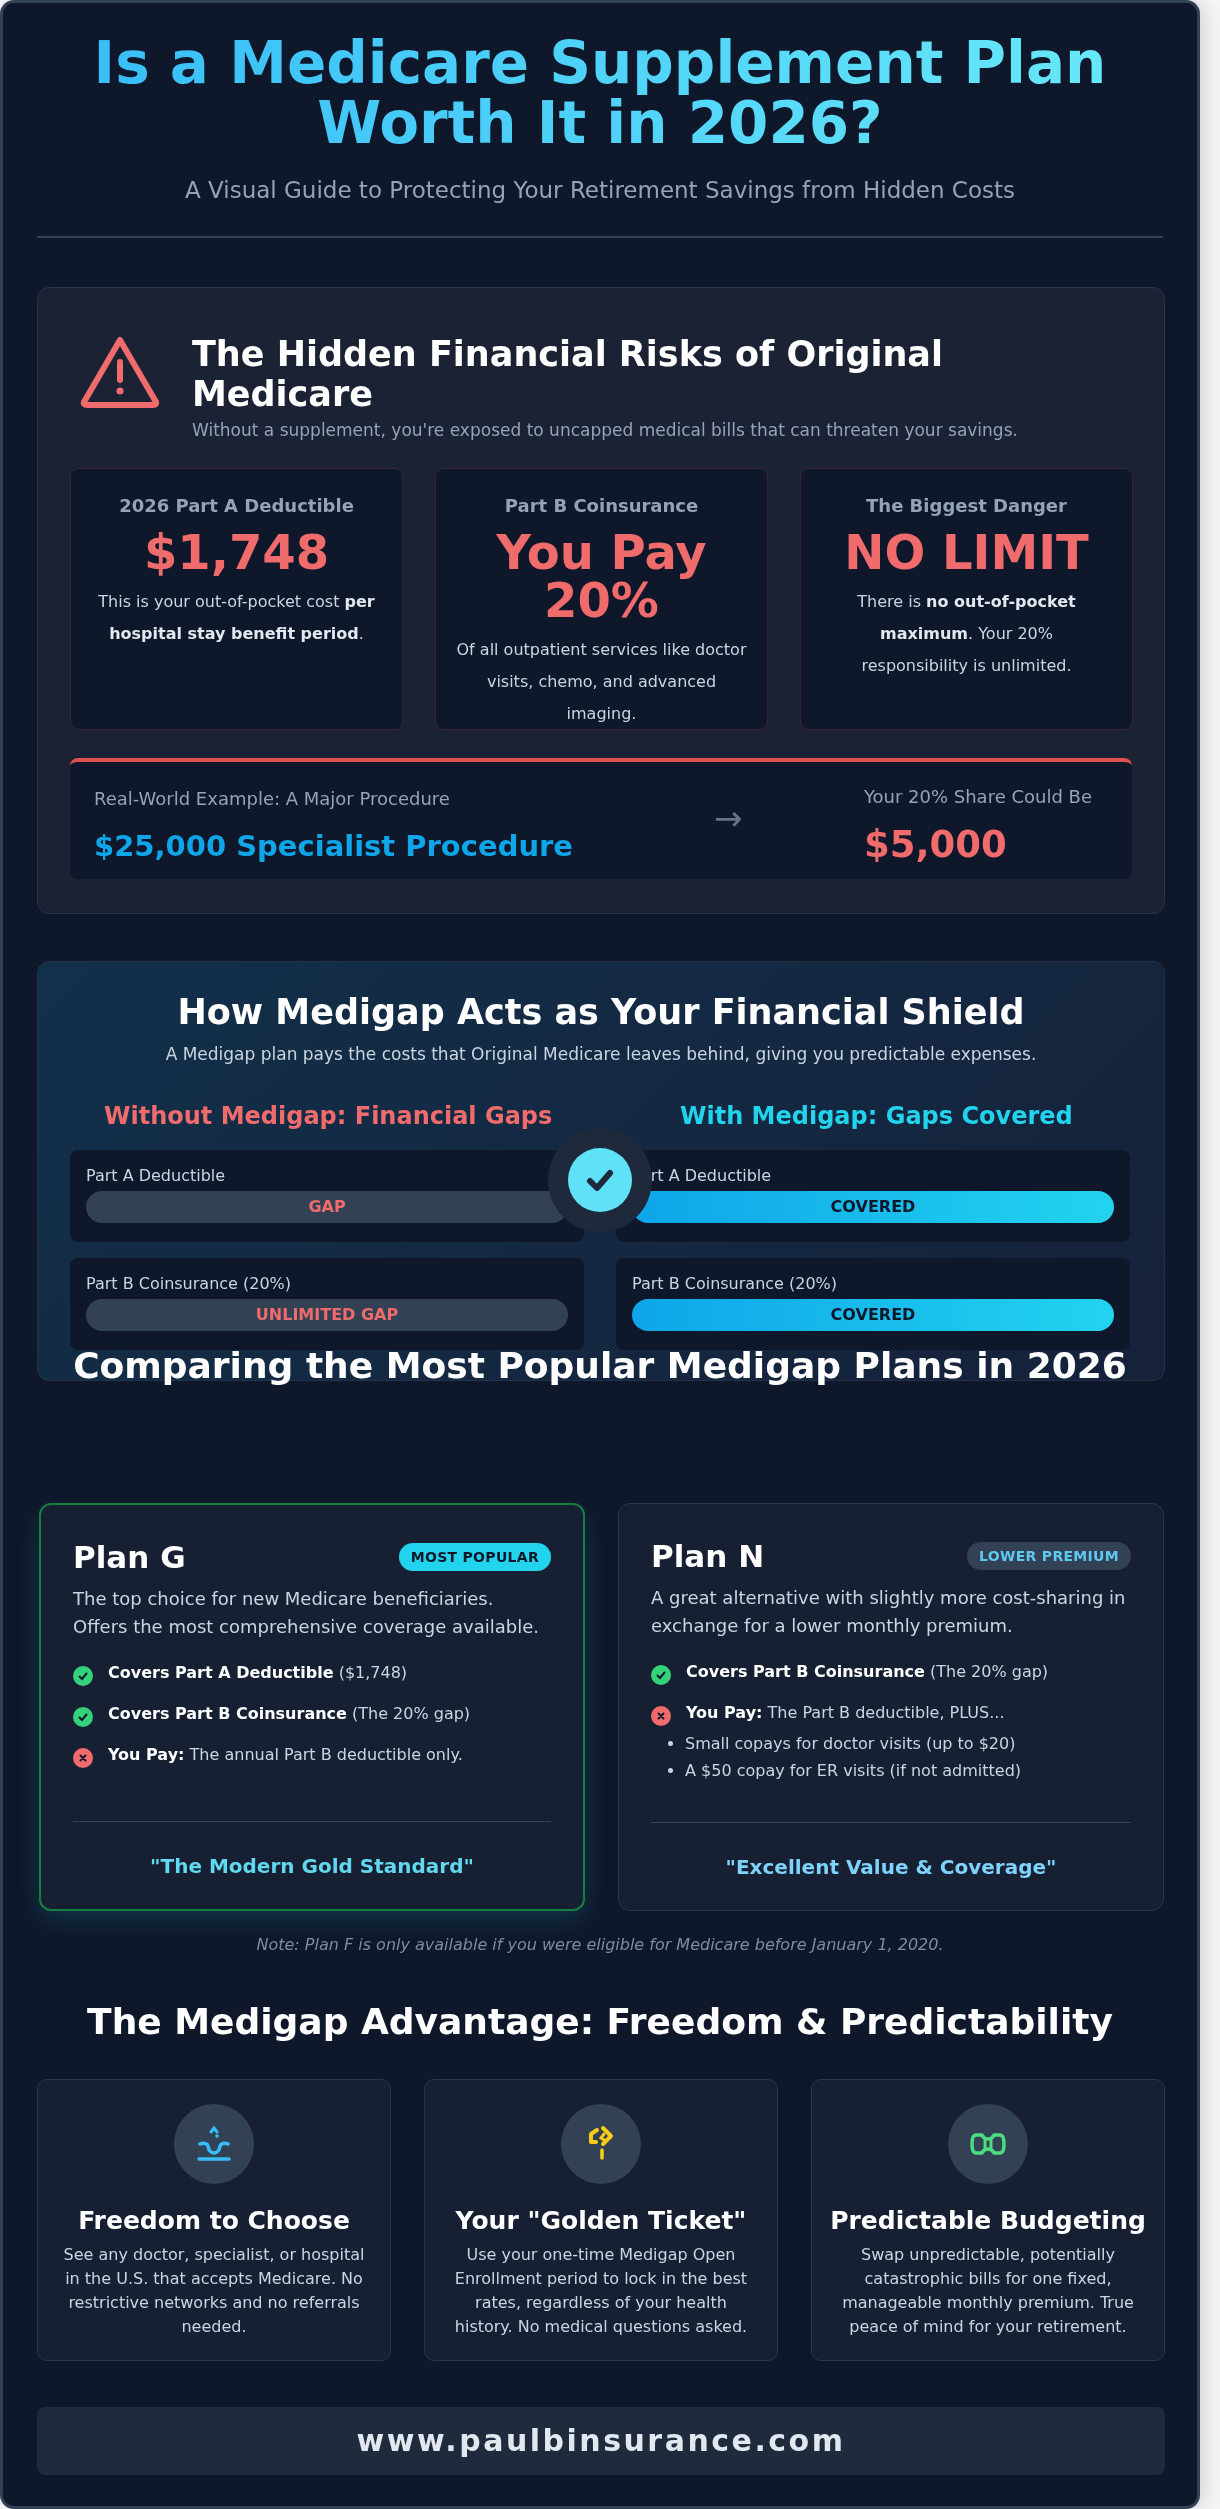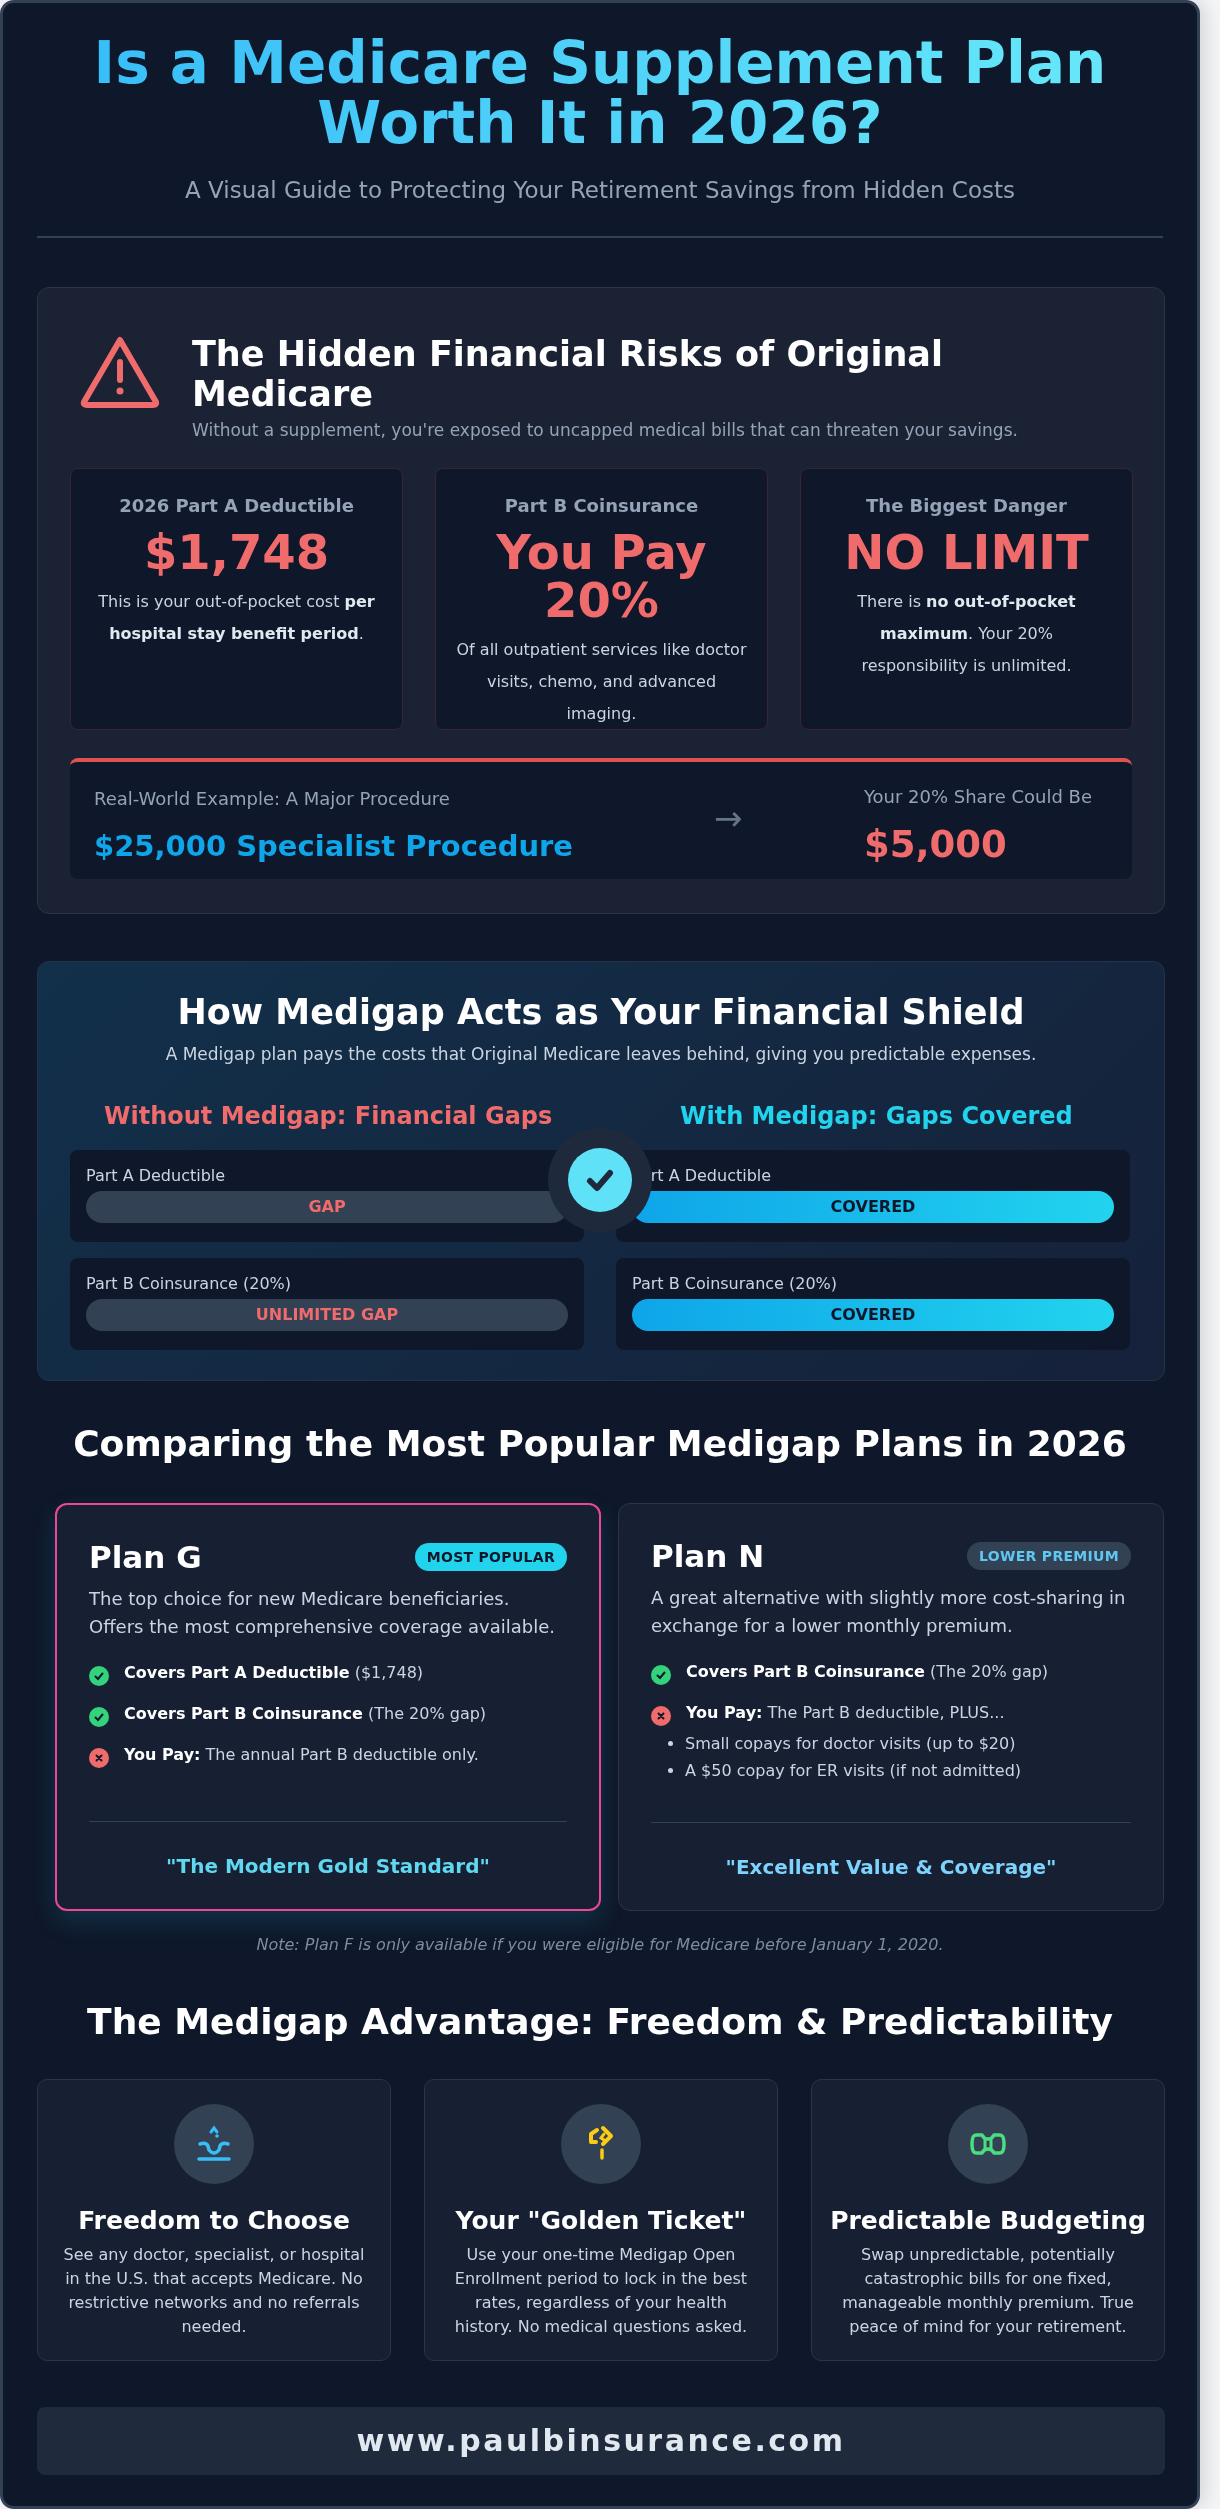--- a/index.html
+++ b/index.html
@@ -62,26 +62,26 @@
   .gap-row .rl { font-size: 16px; color: #cbd5e1; }
   .bar { margin-top: 6px; height: 32px; border-radius: 16px; text-align: center; line-height: 32px; font-size: 16px; font-weight: bold; }
   .bar.gap { background: #334155; color: #f06b6b; }
   .bar.cov { background: linear-gradient(90deg, #0ea5e9, #22d3ee); color: #0f172a; }
   .check-badge {
     position: absolute; left: 510px; top: 166px; width: 104px; height: 104px; border-radius: 50%;
     background: #1e293b; display: flex; align-items: center; justify-content: center;
   }
   .check-badge .inner { width: 64px; height: 64px; border-radius: 50%; background: #5fe1f7; display: flex; align-items: center; justify-content: center; }
 
-  .plans-title { position: absolute; top: 1420px; width: 100%; text-align: center; font-size: 36px; font-weight: bold; color: #ffffff; }
+  .plans-title { position: absolute; top: 1342px; width: 100%; text-align: center; font-size: 36px; font-weight: bold; color: #ffffff; }
   .plan {
     position: absolute; top: 1500px; width: 546px; height: 408px; background: #172033;
     border: 1px solid #2b3548; border-radius: 12px; padding: 34px 32px 0 32px;
   }
-  .plan.g { left: 52px; border: 2px solid #ec4899; box-shadow: 0 10px 26px rgba(34,211,238,0.15); }
+  .plan.g { left: 36px; border: 2px solid #15803d; box-shadow: 0 10px 26px rgba(34,211,238,0.15); }
   .plan.n { left: 615px; }
   .plan-top { display: flex; justify-content: space-between; align-items: center; }
   .plan-name { font-size: 31px; font-weight: bold; color: #fff; }
   .badge { font-size: 14px; font-weight: bold; padding: 6px 12px; border-radius: 14px; letter-spacing: 0.3px; }
   .badge.pop { background: #22d3ee; color: #0f172a; }
   .badge.low { background: #334155; color: #5fc8f2; }
   .plan-desc { font-size: 18px; color: #cbd5e1; line-height: 28px; margin-top: 10px; }
   .feat { display: flex; align-items: flex-start; margin-top: 18px; font-size: 16px; color: #cbd5e1; }
   .feat b { color: #ffffff; }
   .feat .ic { width: 20px; height: 20px; border-radius: 50%; margin-right: 15px; margin-top: 3px; flex: none; display: flex; align-items: center; justify-content: center; }

